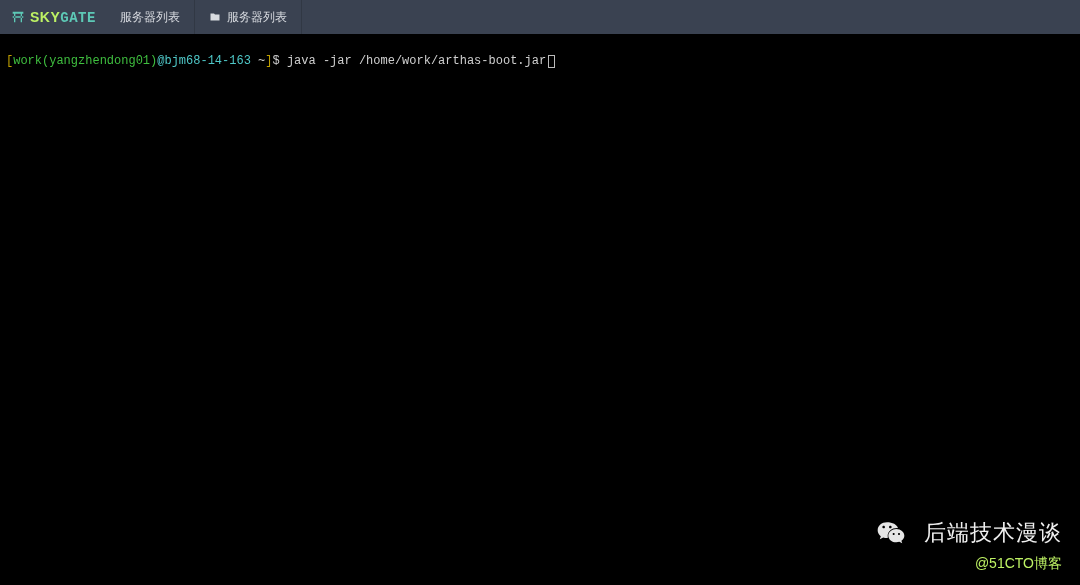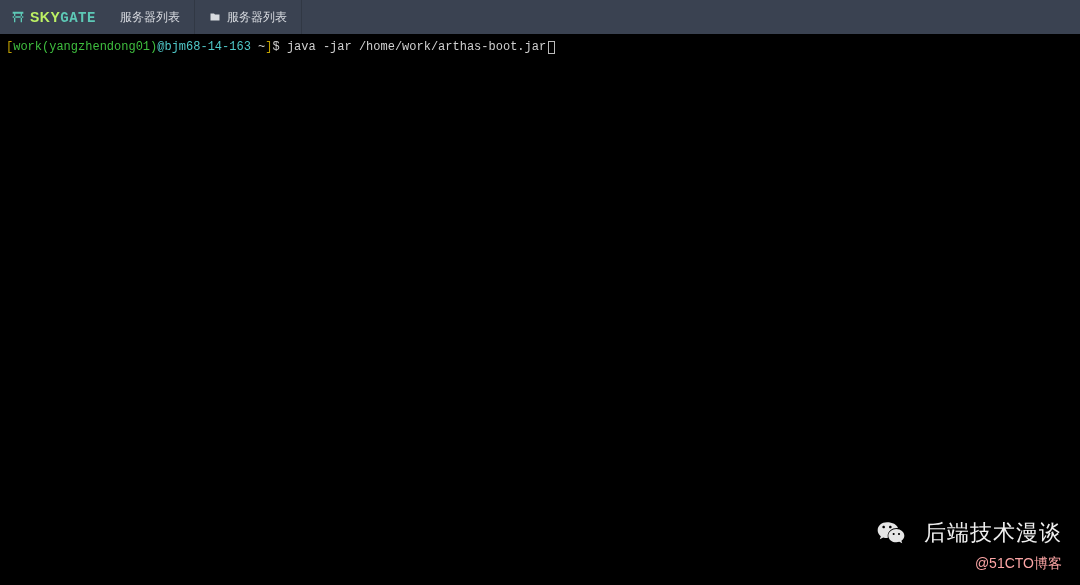--- a/index.html
+++ b/index.html
@@ -61,21 +61,21 @@
       background: #2a313f;
     }
     .tab-icon {
       margin-right: 6px;
       display: inline-flex;
       align-items: center;
     }
     .terminal {
       background: #000;
       height: calc(585px - 34px);
-      padding: 5px 6px;
+      padding: 19px 6px;
       font-family: "Consolas", "Courier New", monospace;
       font-size: 12px;
       color: #ccc;
       line-height: 16px;
     }
     .term-line {
       white-space: pre;
     }
     .c-white { color: #d0d0d0; }
     .c-green { color: #3fbf3f; }
@@ -110,21 +110,21 @@
       justify-content: center;
     }
     .wm-title {
       font-size: 22px;
       font-weight: 400;
       color: #f0f0f0;
       letter-spacing: 1px;
     }
     .wm-sub {
       font-size: 14px;
-      color: #fca5a5;
+      color: #bef264;
       margin-top: 6px;
     }
   </style>
 </head>
 <body>
 
 <div class="titlebar">
   <div class="logo">
     <span class="logo-icon">
       <svg viewBox="0 0 24 24" width="16" height="16">

